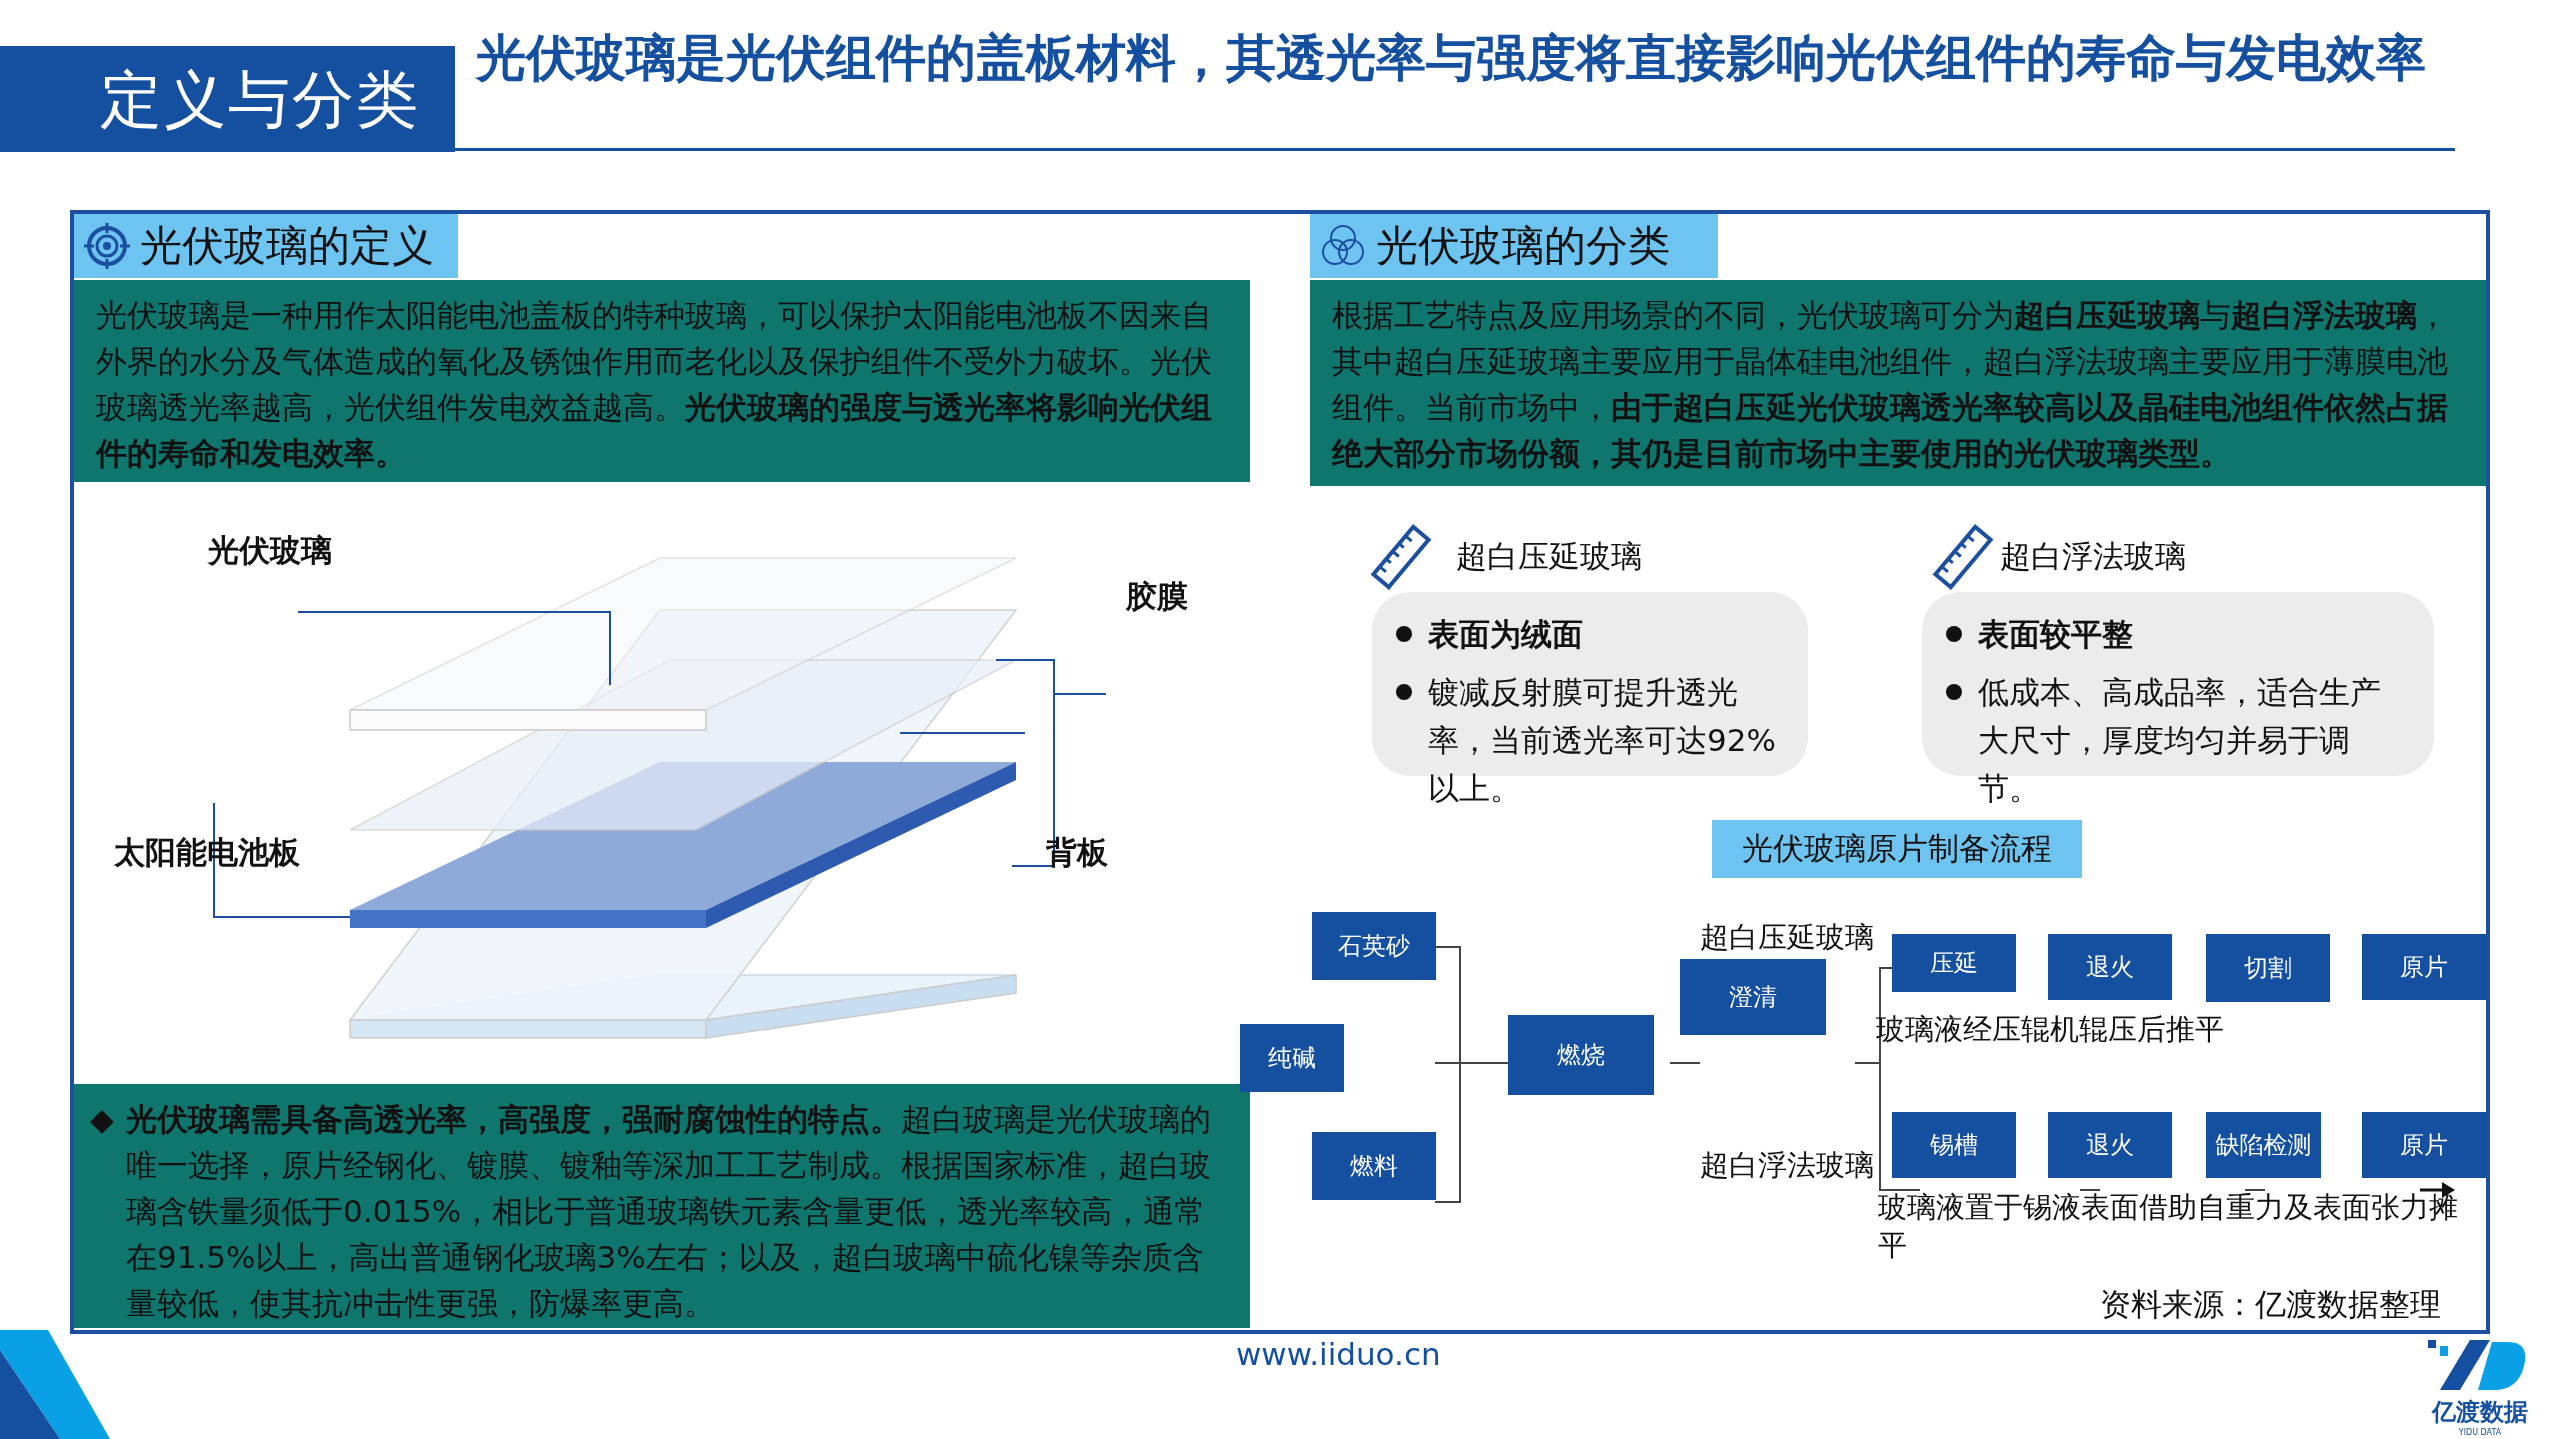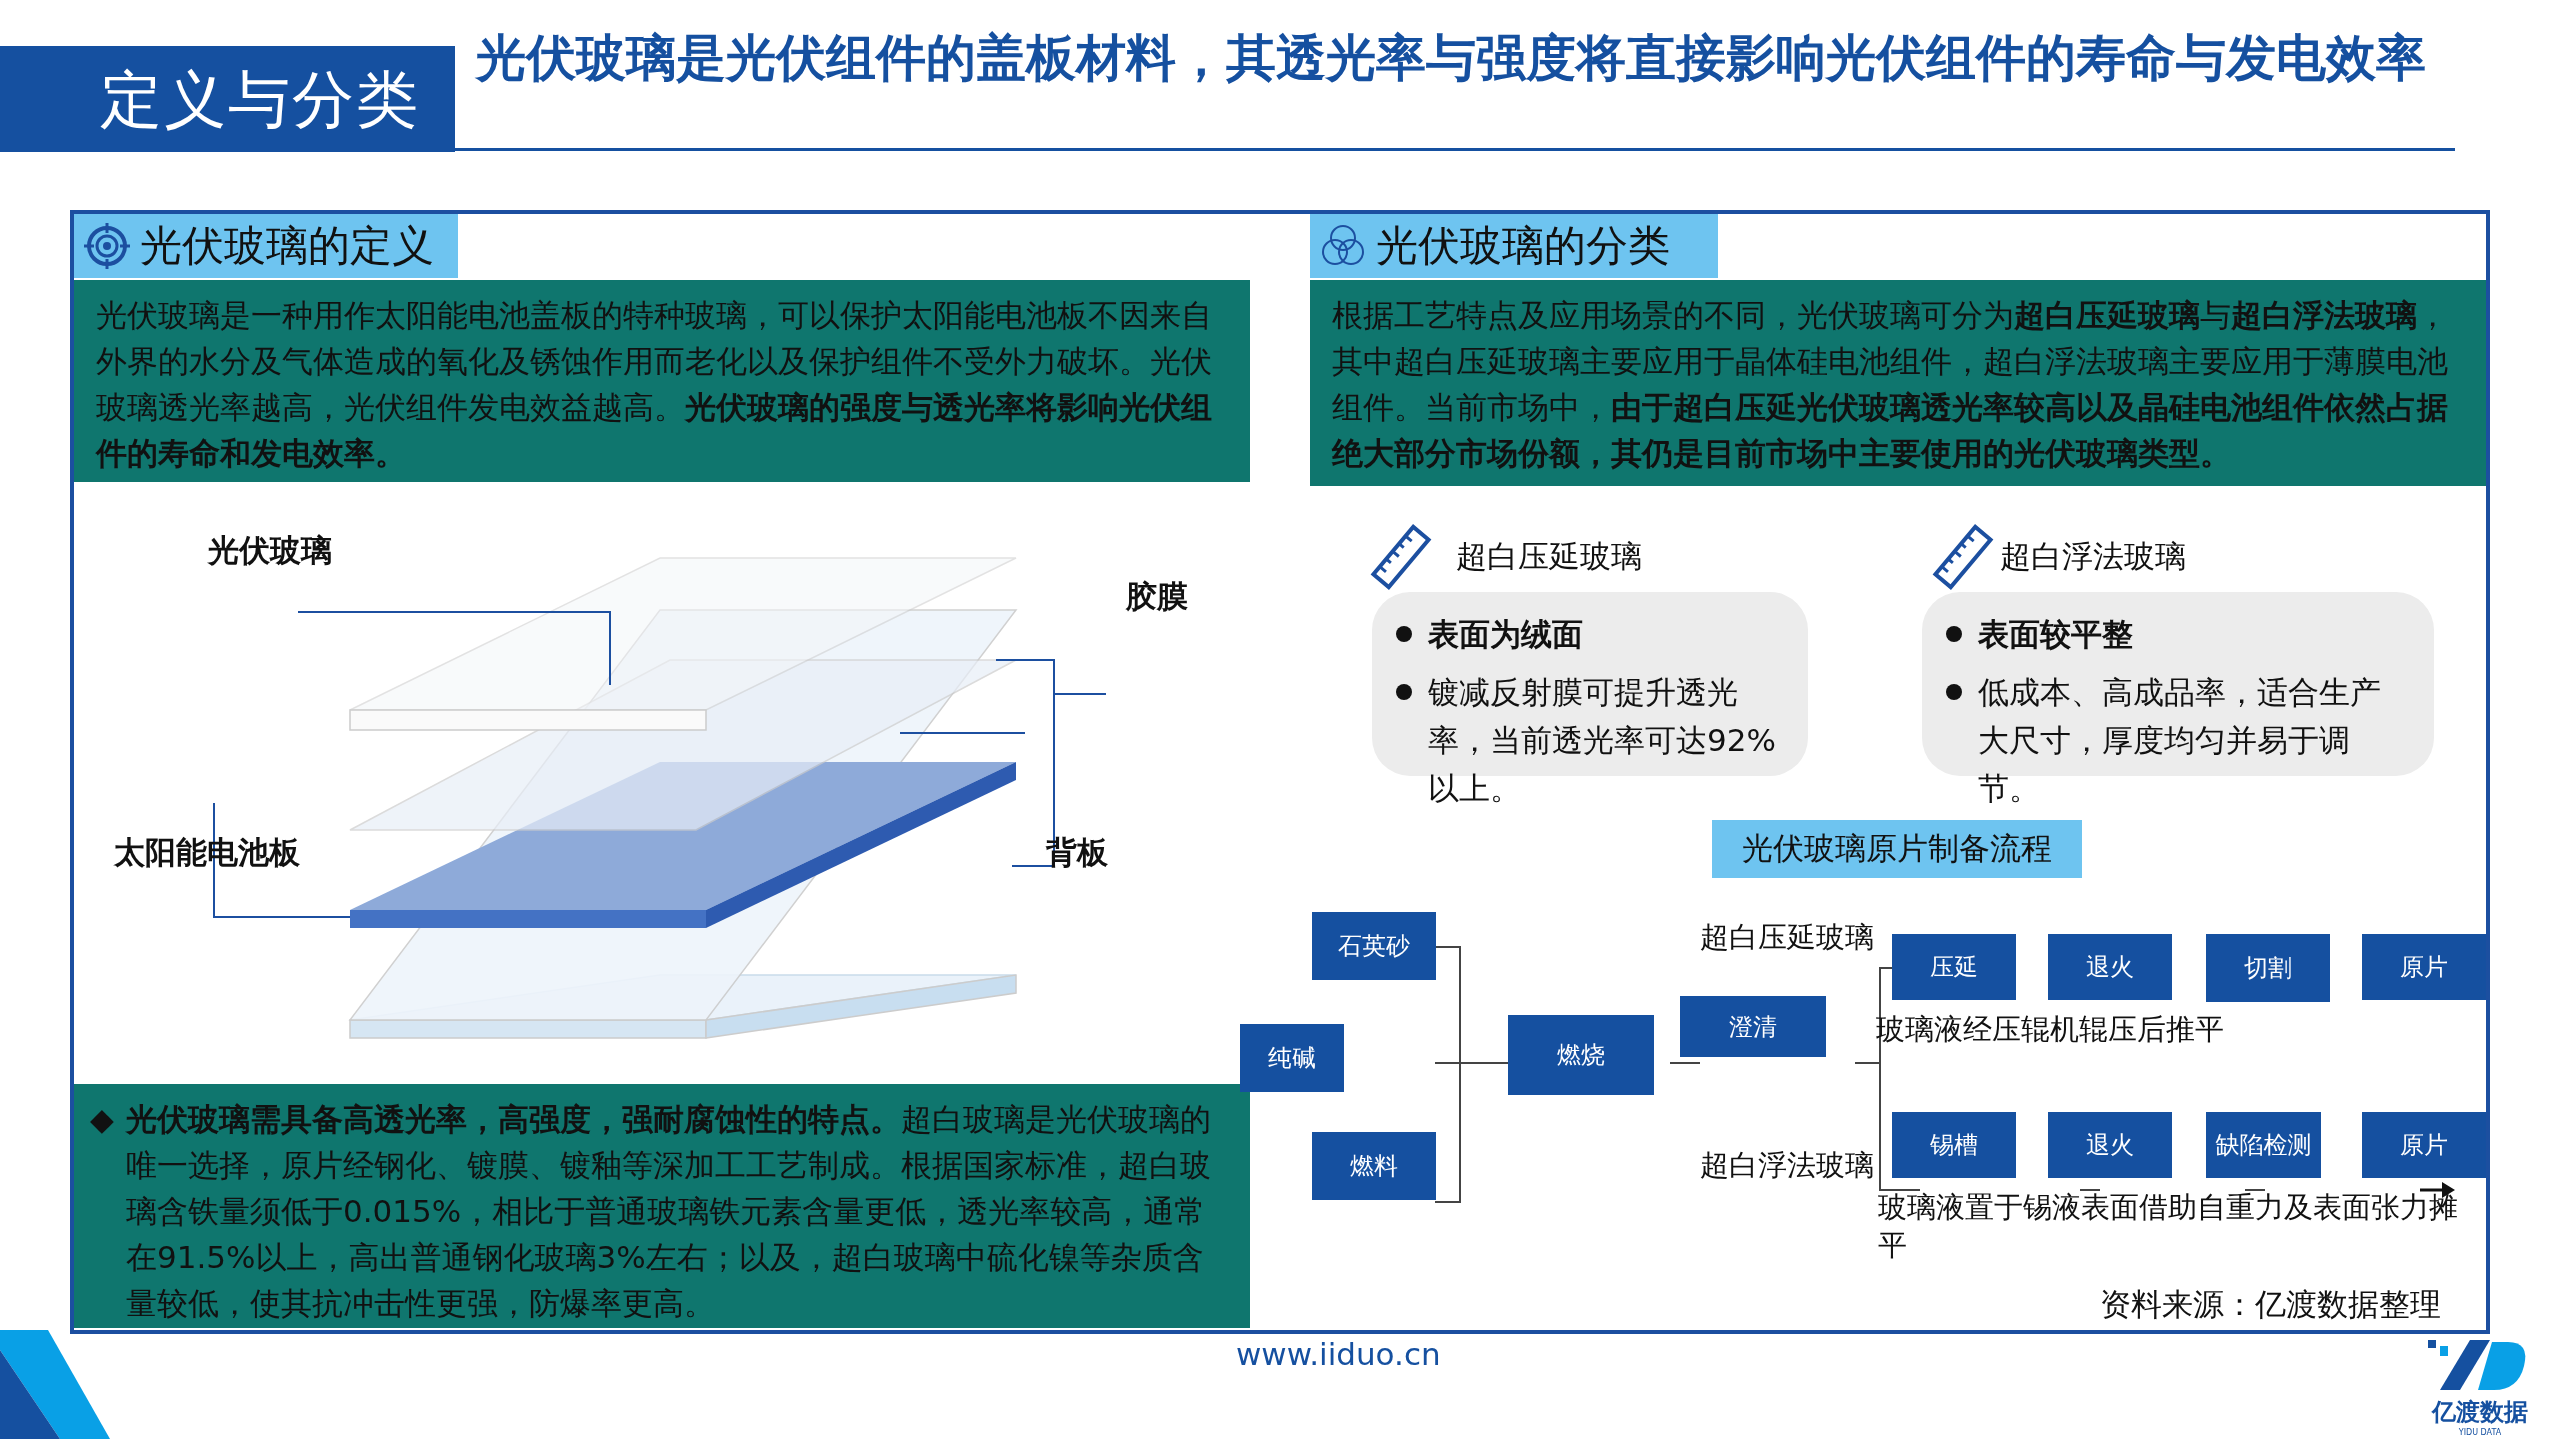--- a/index.html
+++ b/index.html
@@ -144,23 +144,23 @@
       <line x1="1120" y1="68" x2="1142" y2="68"></line>
       <line x1="1120" y1="290" x2="1142" y2="290"></line>
     </g>
   <polygon points="1142,60 1155,68 1142,76" fill="#111"></polygon>
     <polygon points="1142,282 1155,290 1142,298" fill="#111"></polygon>
 </svg>
 <div class="abs fbox" style="left:1312px;top:912px;width:124px;height:68px">石英砂</div>
 <div class="abs fbox" style="left:1240px;top:1024px;width:104px;height:68px">纯碱</div>
 <div class="abs fbox" style="left:1312px;top:1132px;width:124px;height:68px">燃料</div>
 <div class="abs fbox" style="left:1508px;top:1015px;width:146px;height:80px">燃烧</div>
-<div class="abs fbox" style="left:1680px;top:996px;width:146px;height:61px">澄清</div>
+<div class="abs fbox" style="left:1680px;top:959px;width:146px;height:76px">澄清</div>
 <div class="abs flow-text" style="left:1700px;top:918px">超白压延玻璃</div>
-<div class="abs fbox" style="left:1892px;top:934px;width:124px;height:66px">压延</div>
+<div class="abs fbox" style="left:1892px;top:934px;width:124px;height:58px">压延</div>
 <div class="abs fbox" style="left:2048px;top:934px;width:124px;height:66px">退火</div>
 <div class="abs fbox" style="left:2206px;top:934px;width:124px;height:68px">切割</div>
 <div class="abs fbox" style="left:2362px;top:934px;width:124px;height:66px">原片</div>
 <div class="abs flow-text" style="left:1876px;top:1010px">玻璃液经压辊机辊压后推平</div>
 <div class="abs fbox" style="left:1892px;top:1112px;width:124px;height:66px">锡槽</div>
 <div class="abs fbox" style="left:2048px;top:1112px;width:124px;height:66px">退火</div>
 <div class="abs fbox" style="left:2206px;top:1112px;width:115px;height:66px">缺陷检测</div>
 <div class="abs fbox" style="left:2362px;top:1112px;width:124px;height:66px">原片</div>
 <div class="abs flow-text" style="left:1700px;top:1146px">超白浮法玻璃</div>
 <div class="abs flow-text" style="left:1878px;top:1188px;width:580px;line-height:38px">玻璃液置于锡液表面借助自重力及表面张力摊平</div>

